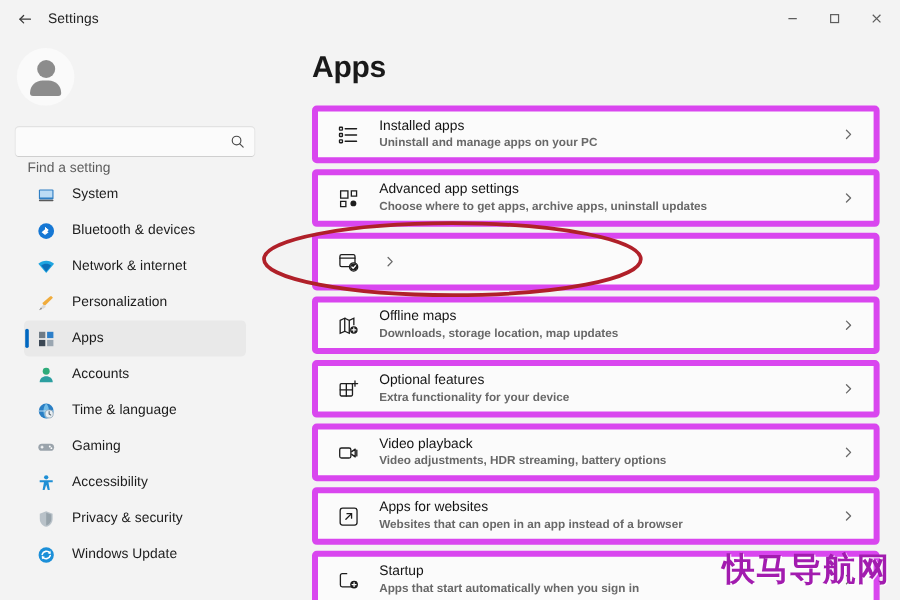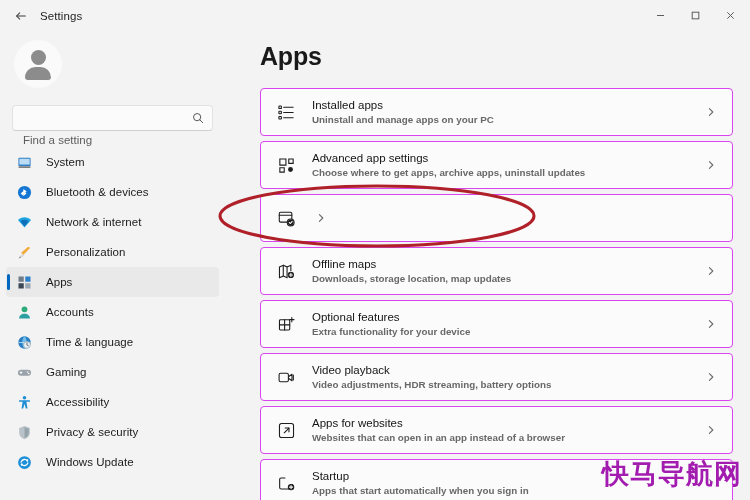--- a/index.html
+++ b/index.html
@@ -103,21 +103,21 @@
     font-family: "Liberation Sans", sans-serif;
     font-size: 11.5px;
     color: #4a4a4a;
     margin-top: 44px;
   }
   .searchbox input::placeholder { color: #5d5d5d; }
   .search-ic { color: #4a4a4a; display: flex; }
 
   .navlist {
     margin-top: 16px;
-    padding: 0 6px;
+    padding: 0 20px;
     display: flex; flex-direction: column;
     gap: 0px;
   }
   .nav-item {
     height: 30px;
     display: flex; align-items: center;
     border-radius: 4px;
     padding-left: 10px;
     position: relative;
   }
@@ -159,21 +159,21 @@
     letter-spacing: -.2px;
   }
   .cards {
     margin: 17px 17px 0 26px;
     display: flex; flex-direction: column;
     gap: 5px;
   }
   .card {
     height: 48px;
     background: #fbfbfb;
-    border: 1px solid #d946ef;
+    border: 5px solid #d946ef;
     border-radius: 4px;
     display: flex;
     align-items: center;
     padding: 0 12px 0 15px;
   }
   .card-ic {
     width: 20px; height: 20px;
     flex: 0 0 20px;
     margin-right: 16px;
     display: flex; align-items: center; justify-content: center;

